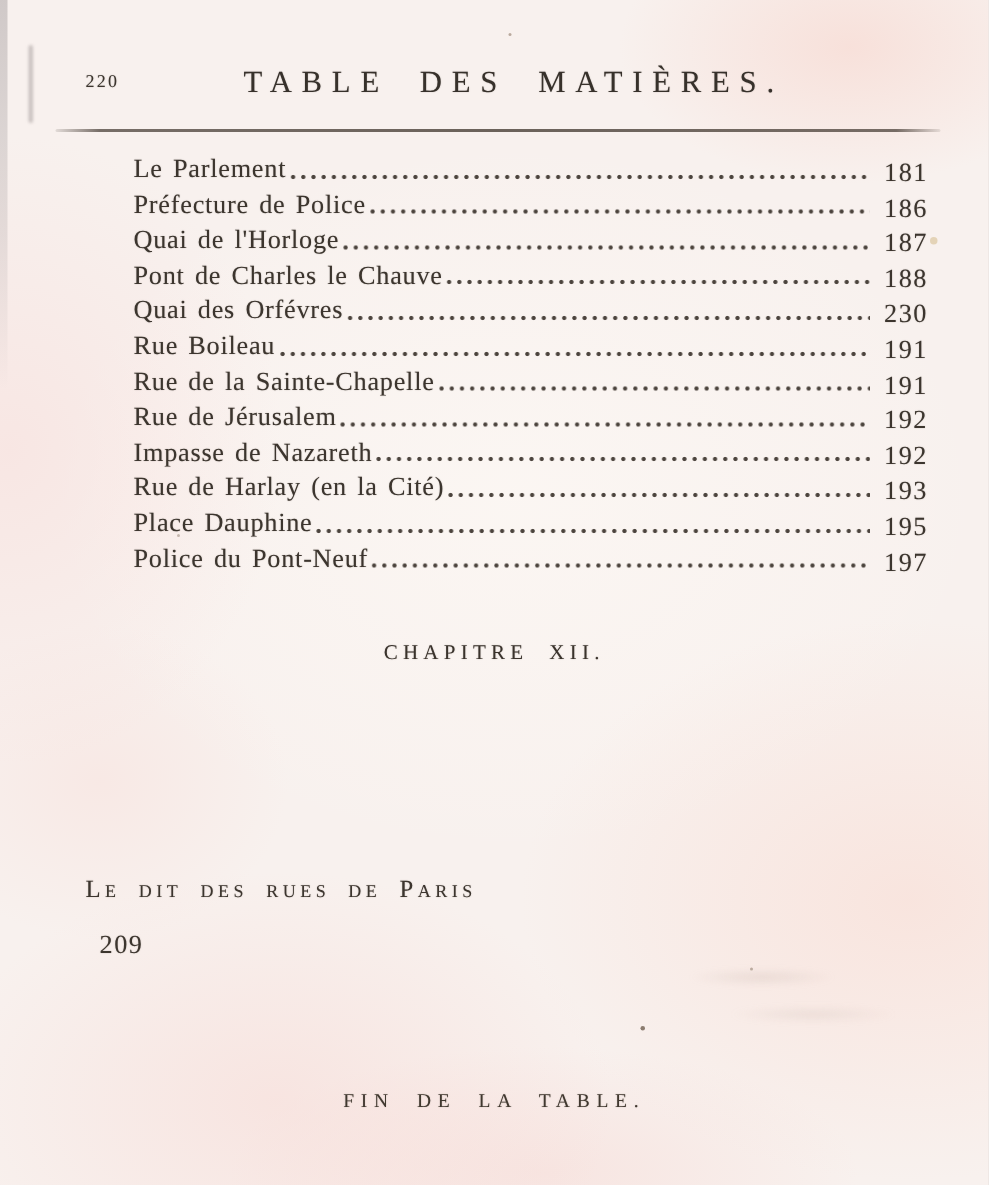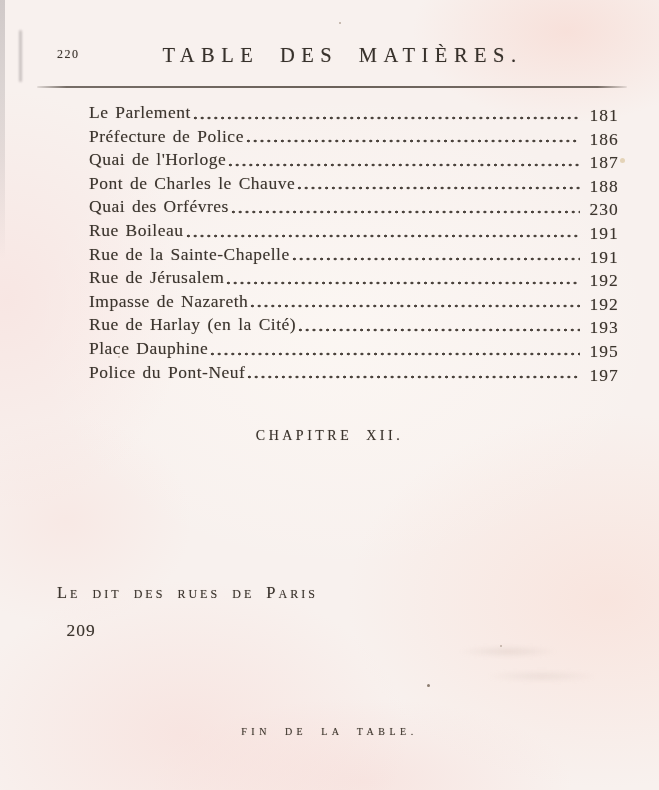--- a/index.html
+++ b/index.html
@@ -78,21 +78,21 @@
   .final-row .label {
     font-variant: small-caps;
     font-size: 16.5px; letter-spacing: 3px; word-spacing: 5px;
   }
   .final-row .leader { background-size: 8px 4px; }
   .final-row .pagenum { width: 48px; font-size: 17.5px; margin-top: 12px; }
 
   .footer {
     position: absolute; top: 726px; left: 0; width: 100%;
     text-align: center;
-    font-size: 10px; letter-spacing: 4.5px; word-spacing: 7px;
+    font-size: 13px; letter-spacing: 4.5px; word-spacing: 7px;
     color: #40382f;
   }
 
   
   .edge-left {
     position: absolute; left: 0; top: 0; width: 5px; height: 260px;
     background: linear-gradient(to bottom,
       rgba(105,98,102,0.28), rgba(105,98,102,0.14) 60%, rgba(105,98,102,0));
   }
   .gutter-streak {

